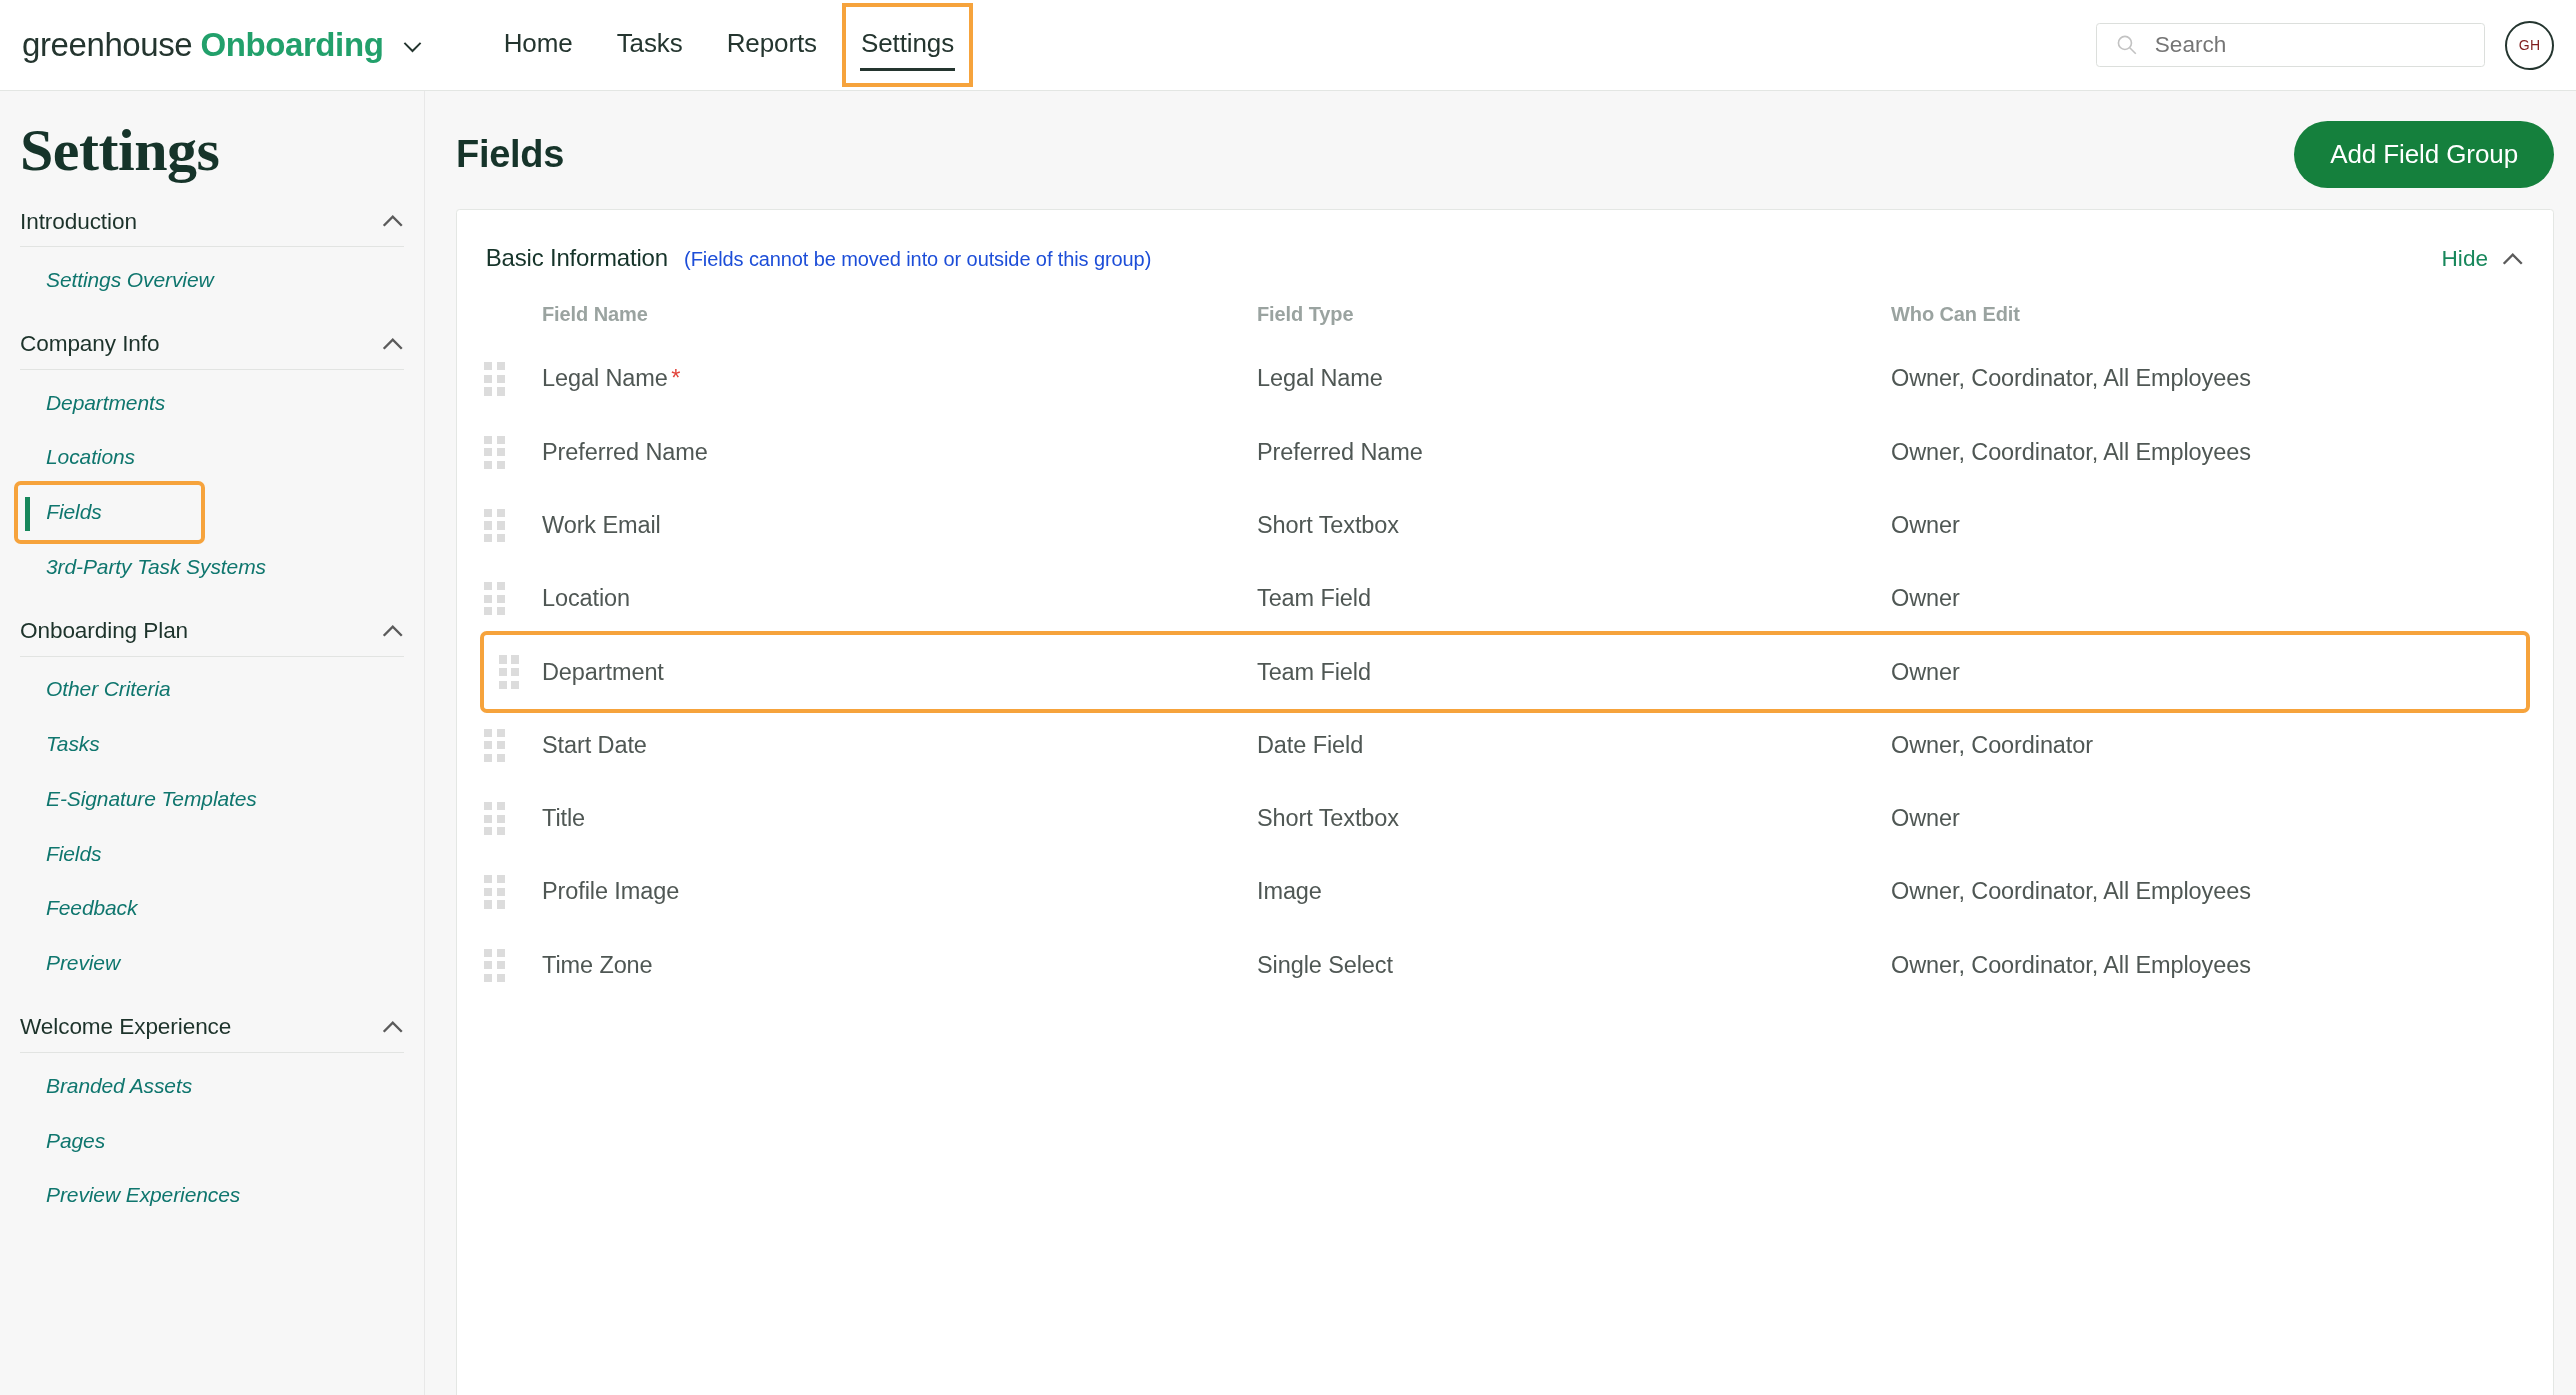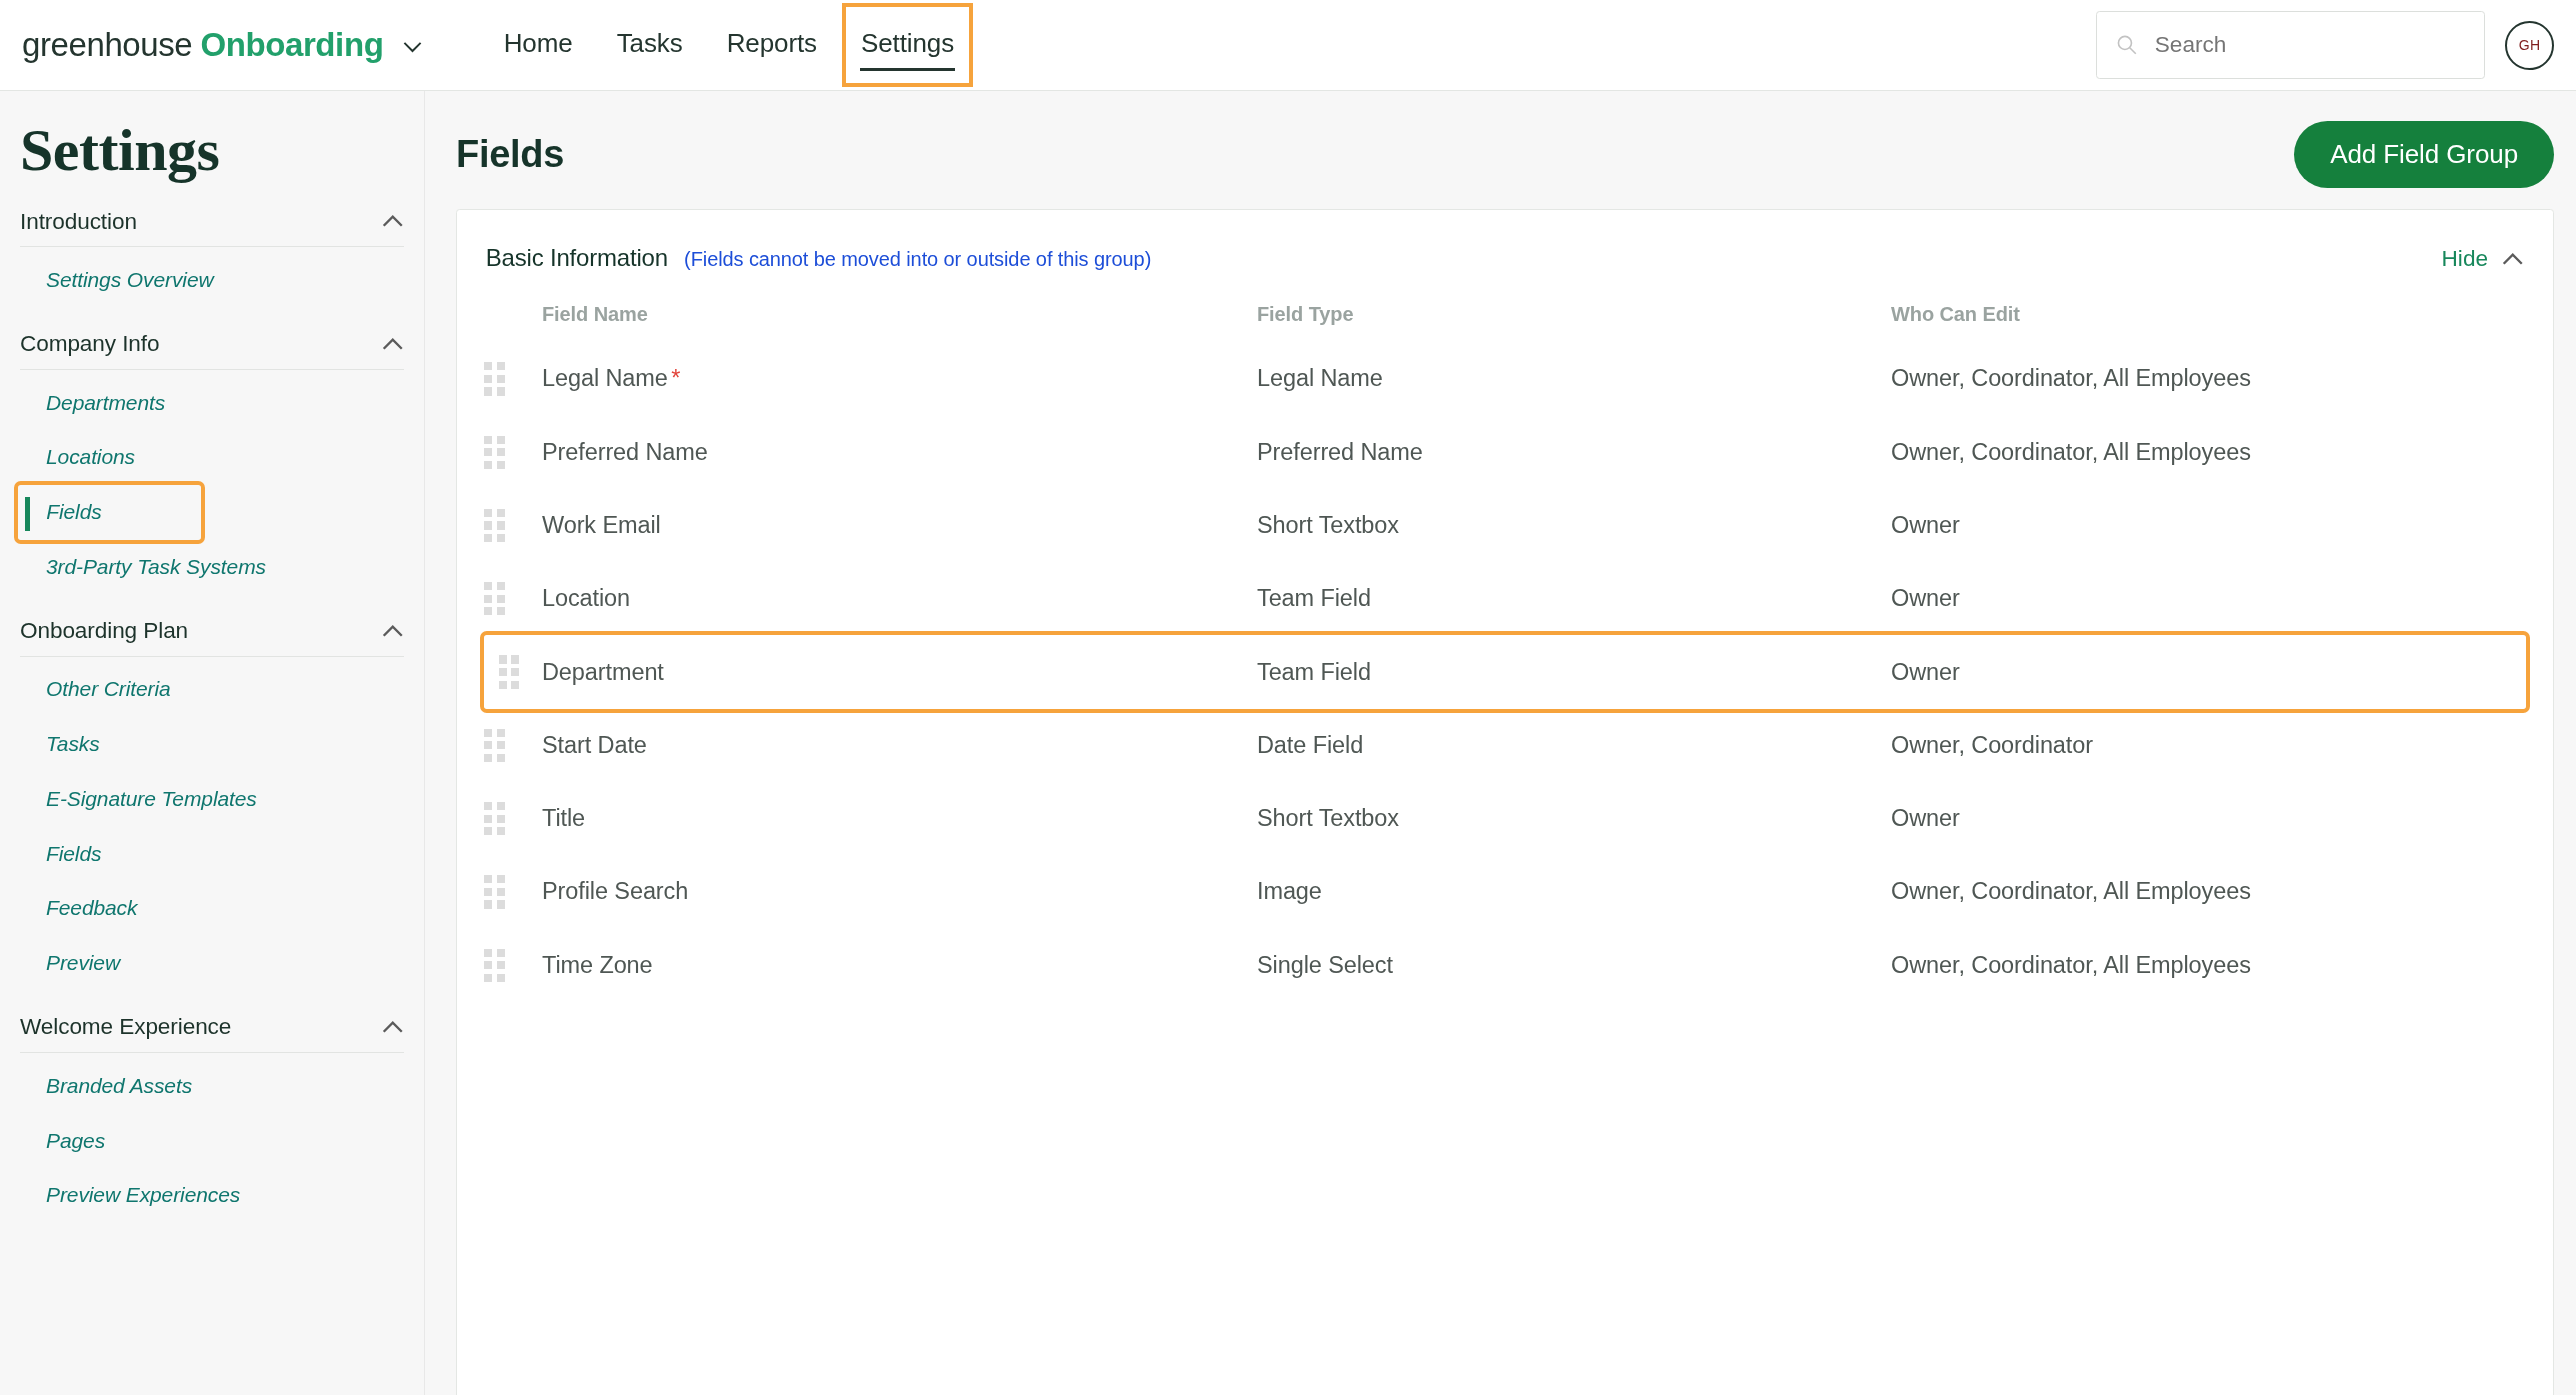--- a/index.html
+++ b/index.html
@@ -86,21 +86,21 @@
     position: absolute;
     right: 22px;
     top: 0;
     height: 100%;
     display: flex;
     align-items: center;
     gap: 20px;
   }
   .searchbox {
     width: 389px;
-    height: 68px;
+    height: 44px;
     border: 0.9px solid #dcdfdc;
     border-radius: 3.6px;
     display: flex;
     align-items: center;
     padding: 0 18px;
     background: #fff;
     gap: 16.3px;
   }
   .search-icon { flex: none; width: 23.5px; height: 23.5px; }
   .search-input {
@@ -561,21 +561,21 @@
             <td>
                 <span class="drag-handle">
                   <i></i>
                   <i></i>
                   <i></i>
                   <i></i>
                   <i></i>
                   <i></i>
                 </span>
               </td>
-            <td>Profile Search</td>
+            <td>Profile Image</td>
             <td>Image</td>
             <td>Owner, Coordinator, All Employees</td>
           </tr>
           <tr>
             <td>
                 <span class="drag-handle">
                   <i></i>
                   <i></i>
                   <i></i>
                   <i></i>

